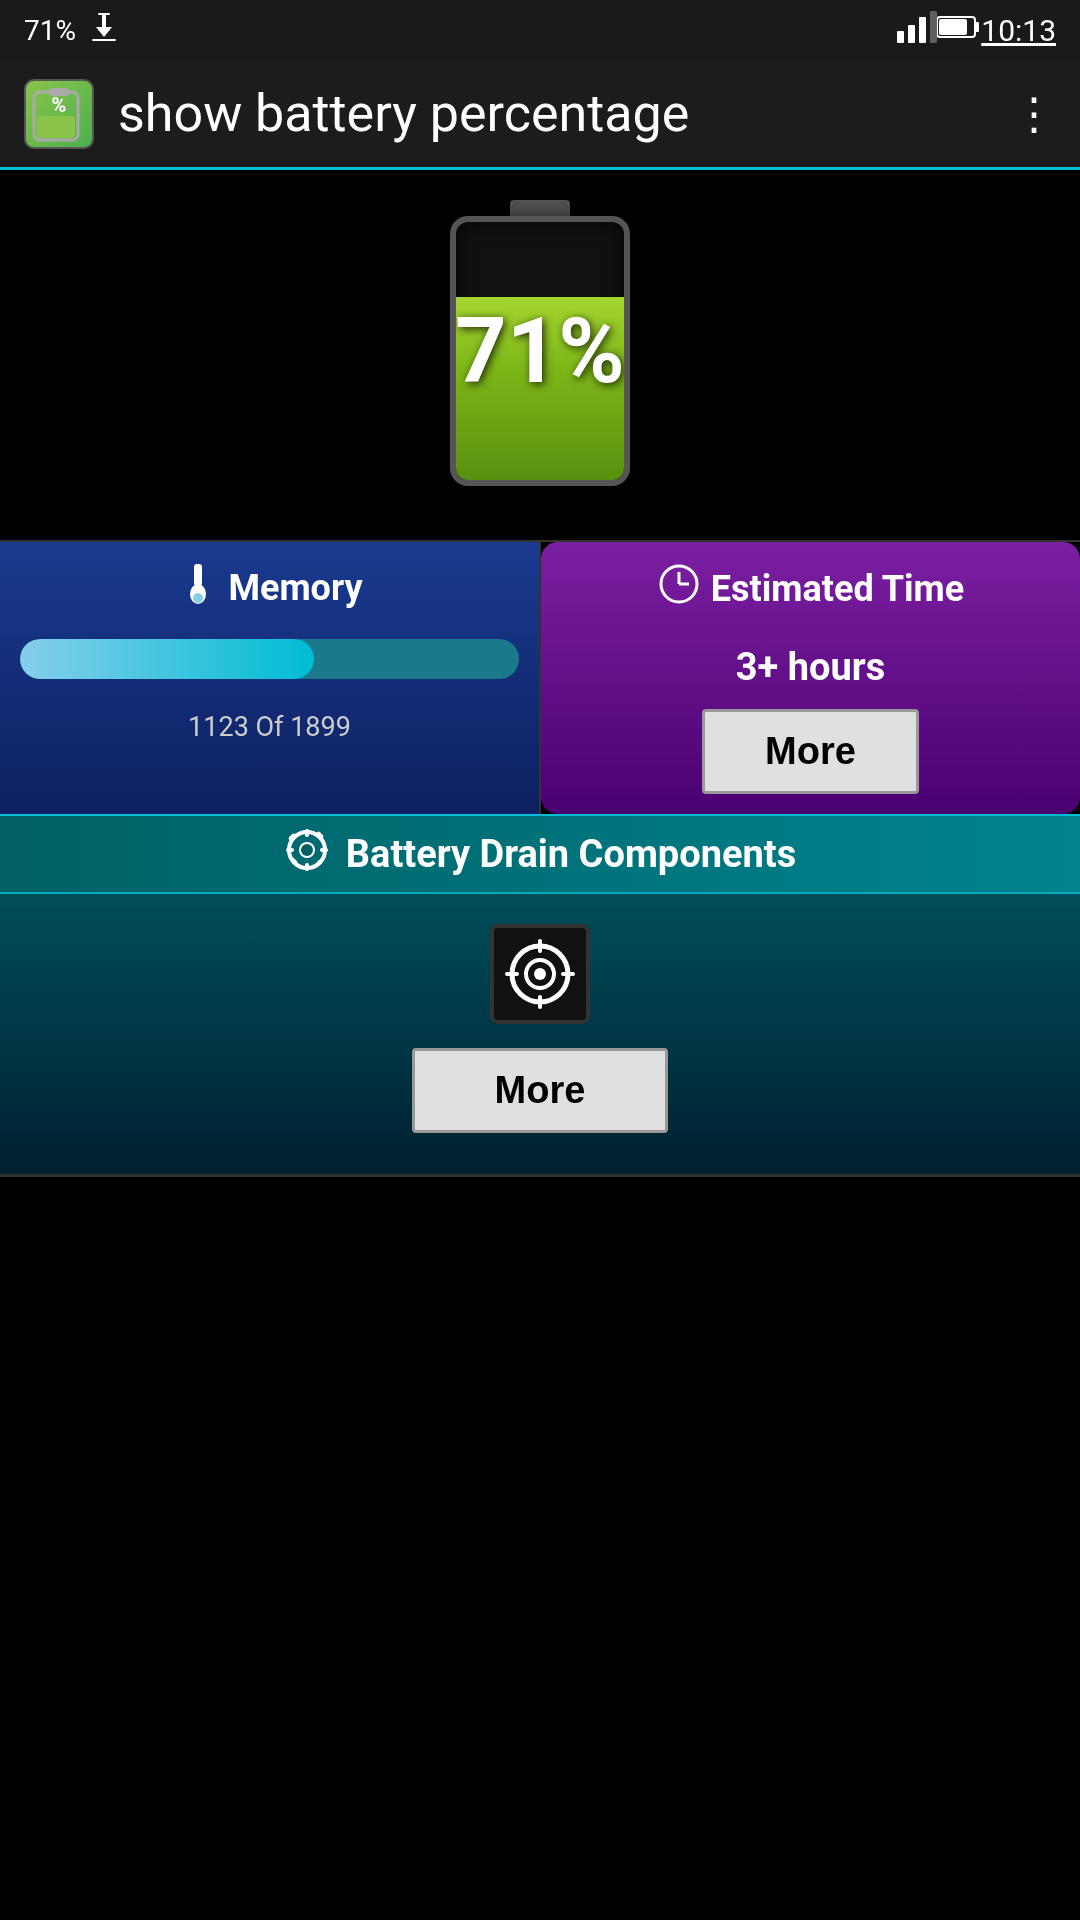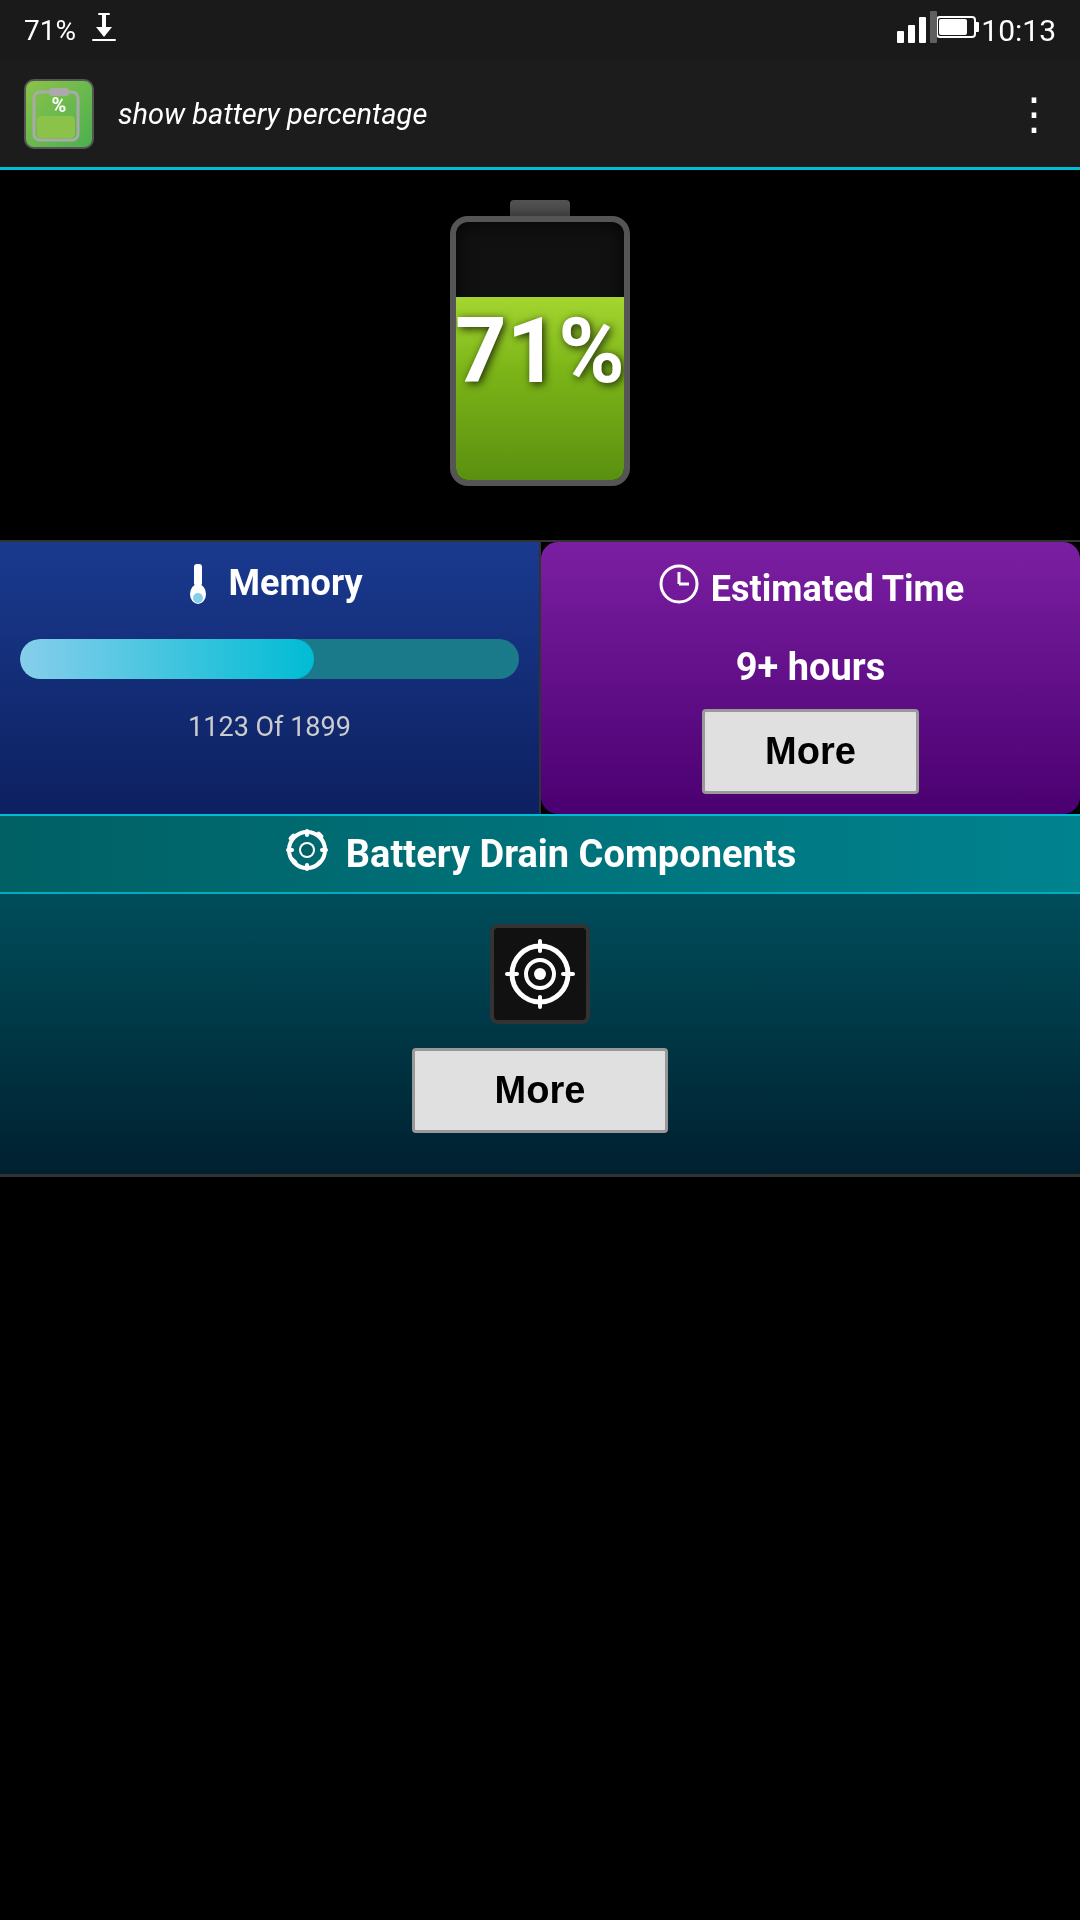--- a/index.html
+++ b/index.html
@@ -30,20 +30,21 @@
       gap: 12px;
       font-size: 28px;
       color: #fff;
     }
     .status-right {
       display: flex;
       align-items: center;
       gap: 0;
       font-size: 30px;
       color: #fff;
+      text-decoration: underline;
     }
 
     
     .app-bar {
       width: 100%;
       height: 110px;
       background: #1c1c1c;
       border-bottom: 3px solid #00bcd4;
       display: flex;
       align-items: center;
@@ -60,24 +61,23 @@
       justify-content: center;
       font-size: 36px;
       font-weight: bold;
       color: #fff;
       border: 2px solid #555;
       position: relative;
       overflow: hidden;
     }
     .app-title {
       flex: 1;
-      font-size: 29px;
+      font-size: 52px;
       color: #fff;
       font-weight: 400;
-      font-style: italic;
     }
     .overflow-menu-icon {
       font-size: 44px;
       color: #fff;
       cursor: pointer;
     }
 
     
     .battery-display {
       width: 100%;
@@ -148,21 +148,21 @@
       background: linear-gradient(180deg, #1a3a8f 0%, #0d2060 100%);
       padding: 20px;
       display: flex;
       flex-direction: column;
       align-items: center;
       gap: 16px;
       border-right: 2px solid #333;
     }
     .memory-header {
       display: flex;
-      align-items: flex-start;
+      align-items: center;
       gap: 10px;
       font-size: 36px;
       font-weight: bold;
       color: #fff;
       padding-bottom: 10px;
     }
     .memory-progress-bar {
       width: 100%;
       height: 40px;
       background: #1a7a8a;
@@ -370,21 +370,21 @@
     <div class="estimated-header">
       <span>
         <svg width="44" height="44" viewBox="0 0 44 44" fill="none" stroke="white" stroke-width="3">
           <circle cx="22" cy="22" r="18"></circle>
           <line x1="22" y1="22" x2="22" y2="10"></line>
           <line x1="22" y1="22" x2="32" y2="22"></line>
         </svg>
       </span>
       <span>Estimated Time</span>
     </div>
-    <span class="estimated-time">9+ hours</span>
+    <span class="estimated-time">3+ hours</span>
     <button class="more-btn">More</button>
   </div>
 </div>
 
 <div class="drain-header">
   <span>
     <svg width="46" height="46" viewBox="0 0 46 46" fill="white">
       <circle cx="23" cy="23" r="8"></circle>
       <circle cx="23" cy="23" r="6" fill="#006064"></circle>
       <circle cx="23" cy="23" r="18" stroke="white" stroke-width="4" fill="none"></circle>

